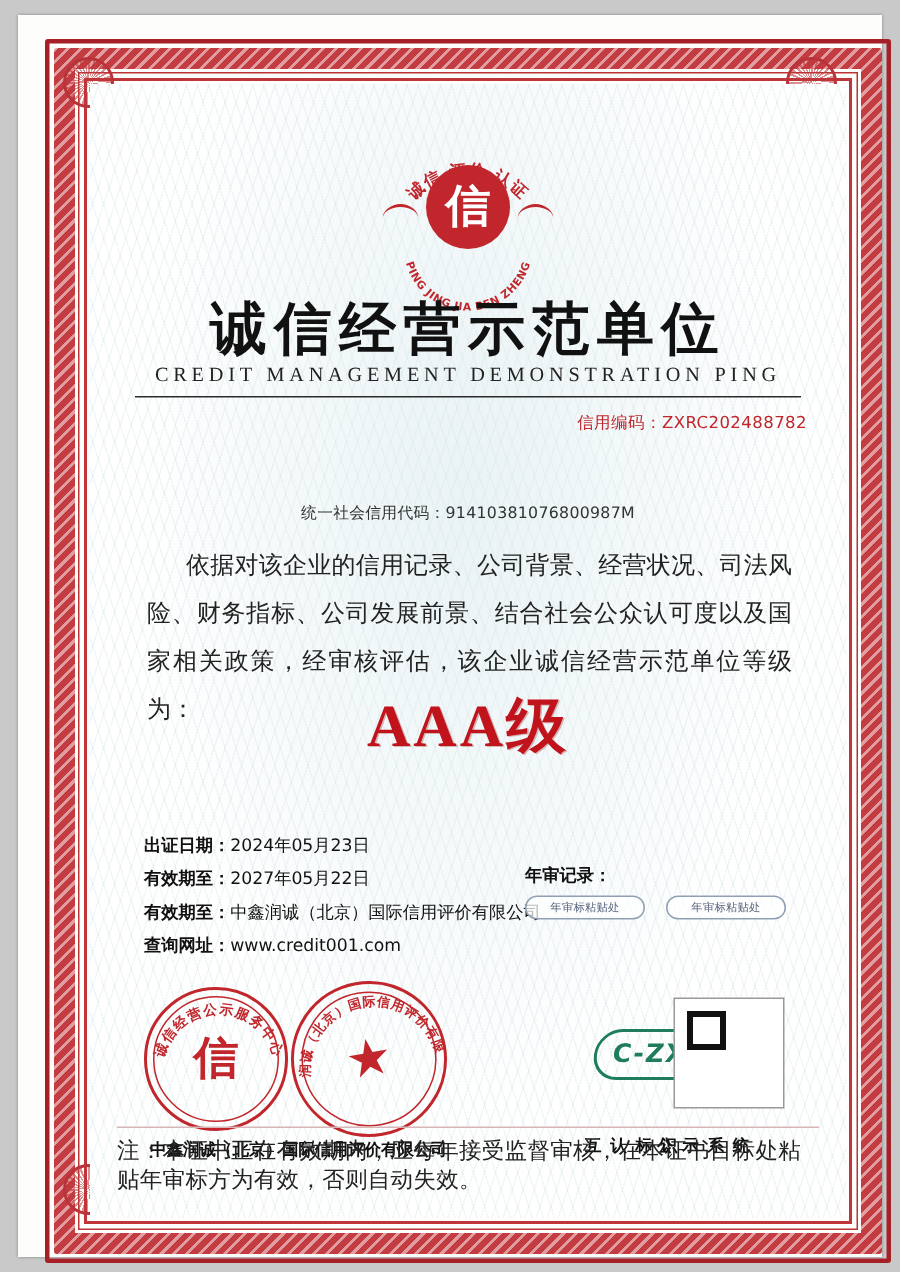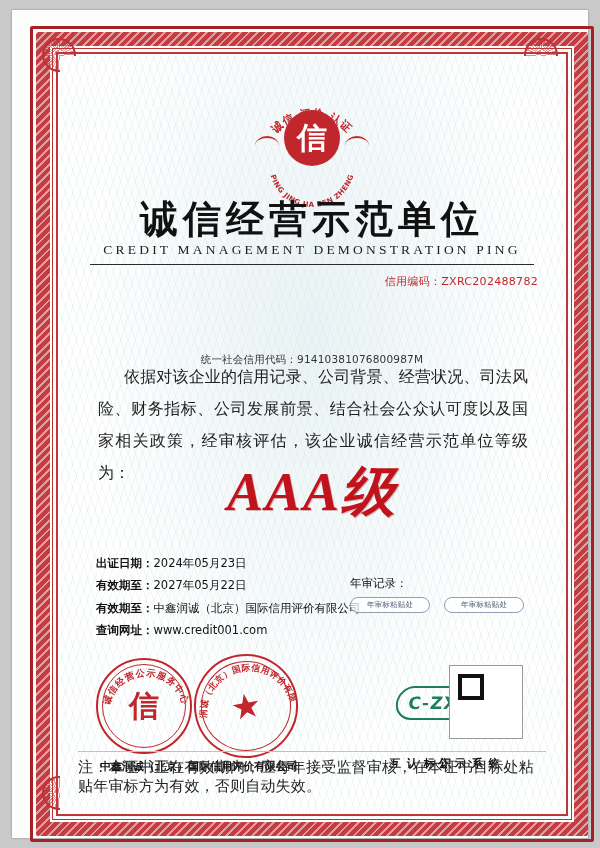--- a/index.html
+++ b/index.html
@@ -181,43 +181,41 @@
     font-weight: bold;
     letter-spacing: 1.5px;
   }
   .usci {
     position: absolute;
     top: 279px; left: 0; right: 0;
     text-align: center;
     color: #333;
     font-size: 10.5px;
     letter-spacing: 0.2px;
-    margin-top: 18px;
   }
   .body-text {
     position: absolute;
     top: 305px;
     left: 38px; right: 36px;
     color: #222;
     font-size: 16px;
     line-height: 2.0;
     text-align: justify;
     text-indent: 26px;
   }
   .grade {
     position: absolute;
     top: 400px; left: 0; right: 0;
     text-align: center;
     color: #c0131b;
-    font-size: 54px;
+    font-size: 40px;
     font-weight: bold;
     letter-spacing: 2px;
     font-family: "Liberation Serif", "DejaVu Serif", serif;
     text-shadow: 1px 1px 0 rgba(140,10,15,0.28);
-    font-style: italic;
   }
 
   
   .details {
     position: absolute;
     top: 496px; left: 36px;
     color: #111;
     font-size: 11.5px;
     line-height: 1.95;
   }
@@ -225,21 +223,21 @@
   .details .lbl { font-weight: bold; }
 
   
   .review {
     position: absolute;
     top: 520px; left: 290px;
     width: 200px;
   }
   .review-title {
     font-size: 11.5px;
-    font-weight: normal;
+    font-weight: bold;
     color: #111;
     margin-bottom: 6px;
   }
   .review-boxes { display: flex; gap: 14px; }
   .review-box {
     width: 80px; height: 16px;
     border: 1px solid #8fa0b5;
     border-radius: 13px;
     display: flex; align-items: center; justify-content: center;
     font-size: 7.5px;

